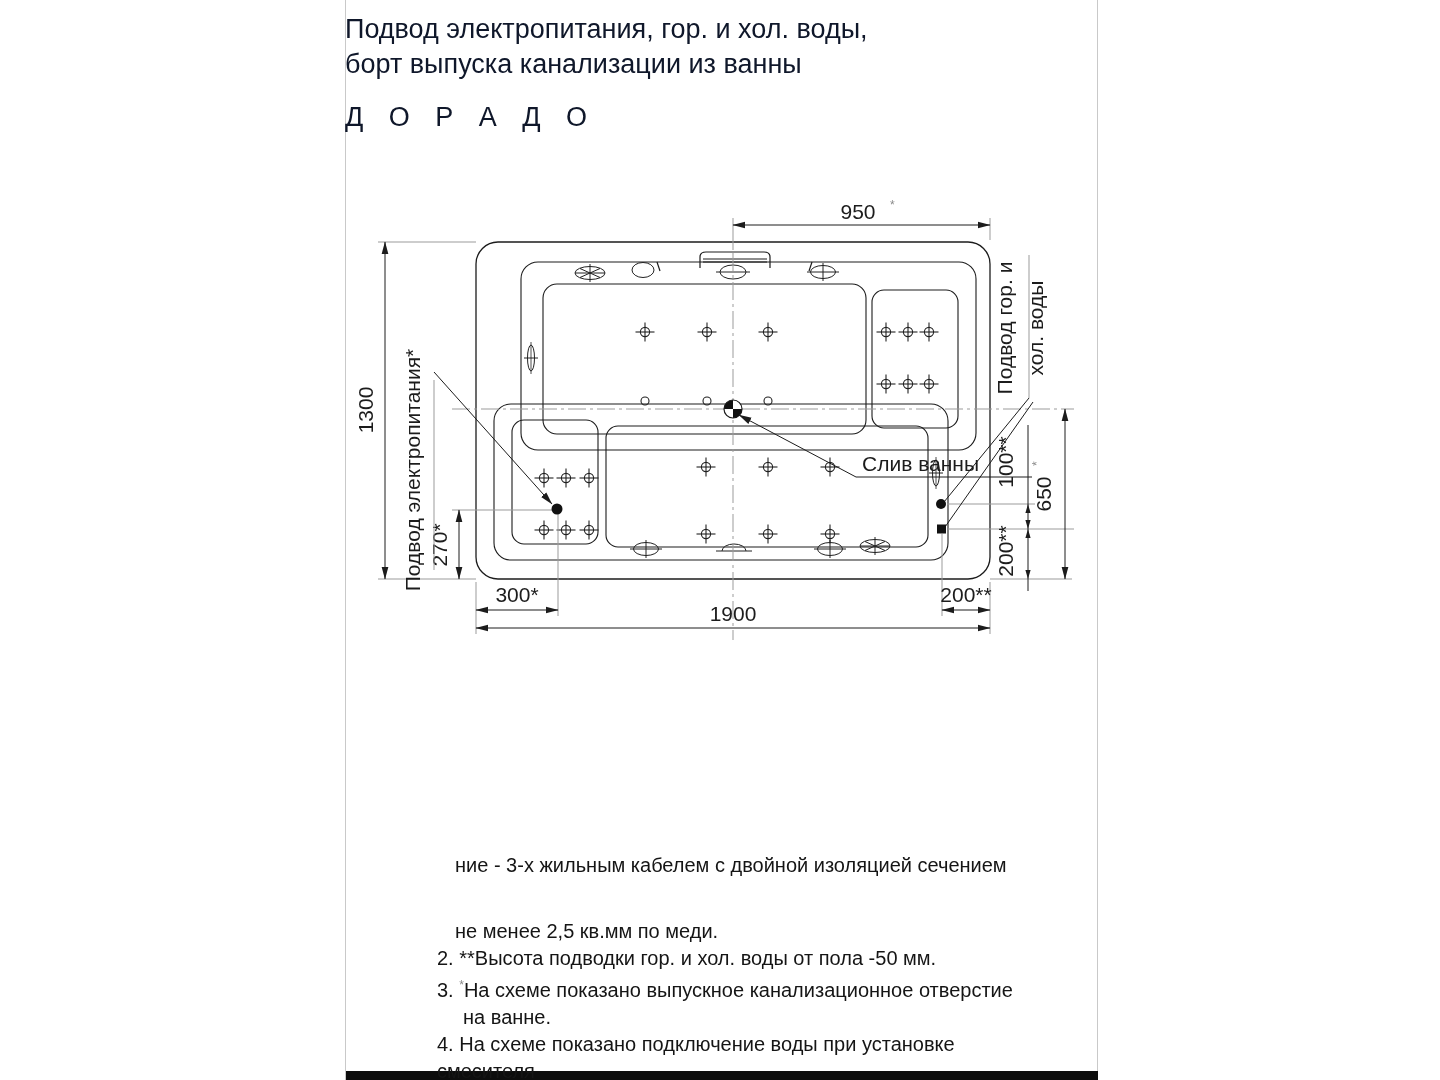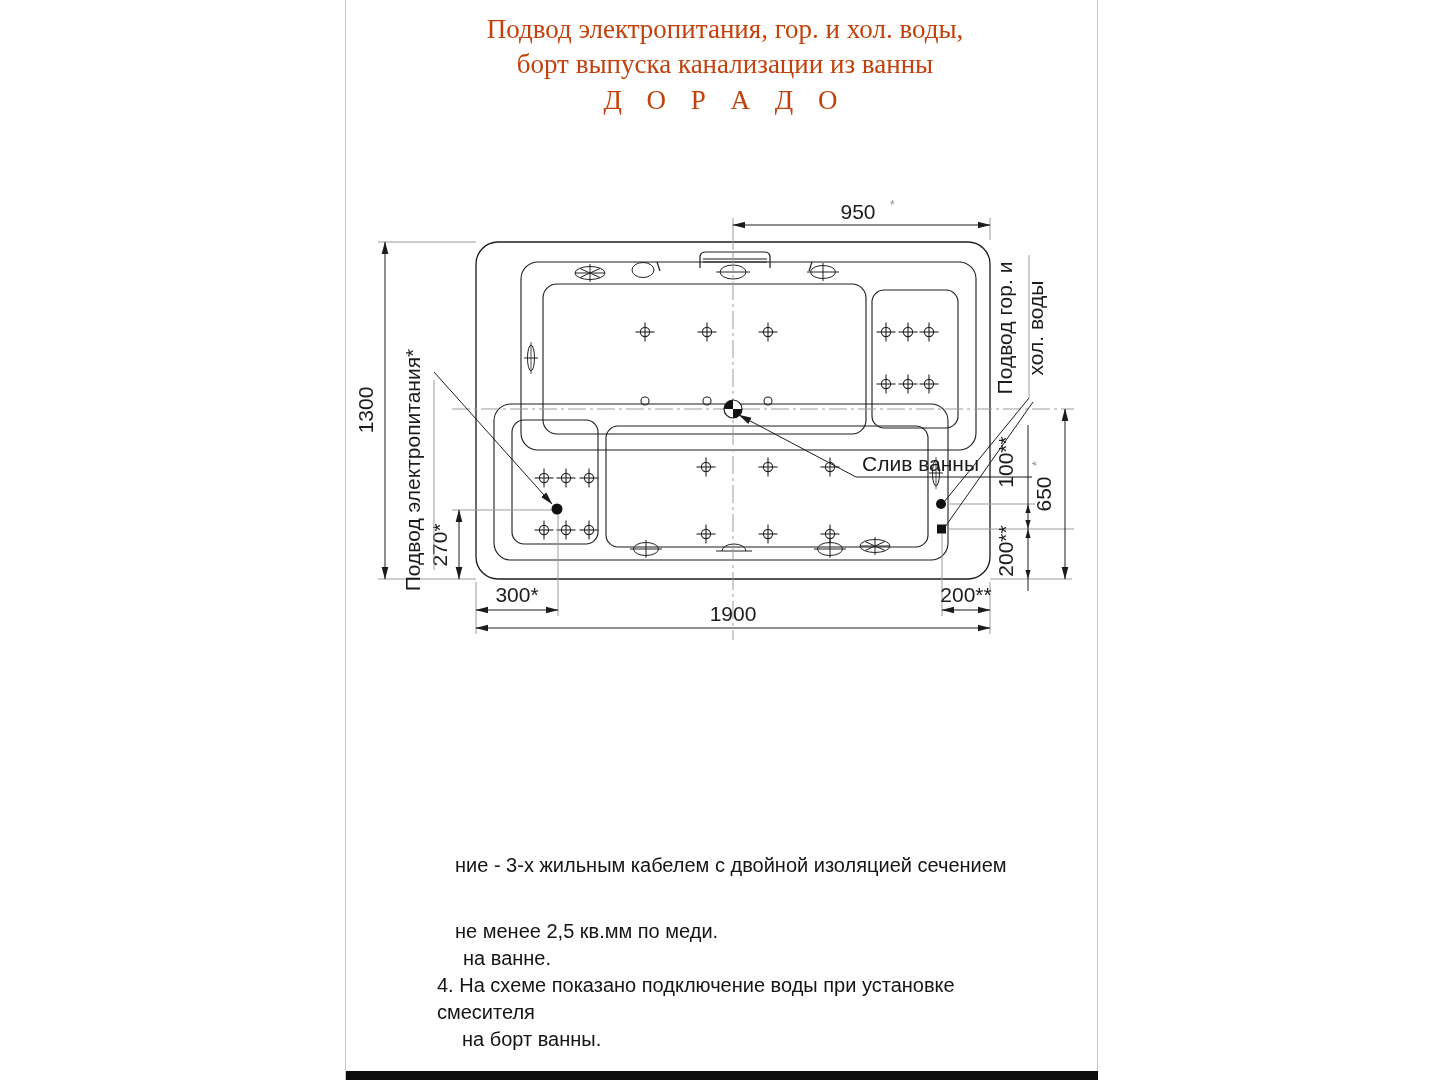--- a/index.html
+++ b/index.html
@@ -1,22 +1,22 @@
 <!DOCTYPE html>
 <html><head>
 <meta charset="utf-8">
 <style>
   html,body{margin:0;padding:0;background:#ffffff;}
   body{width:1440px;height:1080px;position:relative;overflow:hidden;
        font-family:"Liberation Sans", sans-serif;color:#1c1c1c;}
   .page-border{position:absolute;top:0;bottom:0;width:1px;background:#c9c9c9;}
   .bottom-bar{position:absolute;left:346px;top:1071px;width:752px;height:9px;background:#0d0d0d;}
-  .title-block{position:absolute;left:345px;top:12px;width:760px;text-align:center;
-               font-size:27px;line-height:35px;color:#c2410c;font-family:Liberation Serif, serif;}
-  .title-block .brand{letter-spacing:9px;margin-top:1px;}
+  .title-block{position:absolute;left:345px;top:12px;width:760px;text-align:left;
+               font-size:27px;line-height:35px;color:#0f172a;}
+  .title-block .brand{letter-spacing:9px;margin-top:18px;}
   svg{position:absolute;left:0;top:0;}
   svg text{font-family:"Liberation Sans", sans-serif;font-size:21px;fill:#1c1c1c;}
   svg text.sup{font-size:12px;fill:#8a8a8a;}
   .notes{position:absolute;left:437px;top:813px;width:620px;font-size:20px;
          line-height:27px;color:#151515;}
   .notes .ind-a{margin-left:18px;margin-top:39px;}
   .notes .ind-b{margin-left:26px;}
   .notes .ind-c{margin-left:25px;}
   .notes sup.tiny{font-size:12px;color:#8a8a8a;}
 </style>
@@ -219,16 +219,18 @@
     <circle cx="941" cy="504" r="5" fill="#111"></circle>
     <rect x="937" y="524.5" width="9" height="9" fill="#111"></rect>
     <text x="1012" y="328" text-anchor="middle" transform="rotate(-90 1012 328)">Подвод гор. и</text>
     <text x="1043" y="328" text-anchor="middle" transform="rotate(-90 1043 328)">хол. воды</text>
   </g>
 </svg>
 
 <div class="notes">
   <div class="ind-a">ние - 3-х жильным кабелем с двойной изоляцией сечением</div>
   <div class="ind-a">не менее 2,5 кв.мм по меди.</div>
+  <div>2. **Высота подводки гор. и хол. воды от пола -50 мм.</div>
+  <div><span>3. </span><sup class="tiny">*</sup><span>На схеме показано выпускное канализационное отверстие</span></div>
   <div class="ind-b">на ванне.</div>
   <div>4. На схеме показано подключение воды при установке смесителя</div>
   <div class="ind-c">на борт ванны.</div>
 </div>
 
 </body></html>

